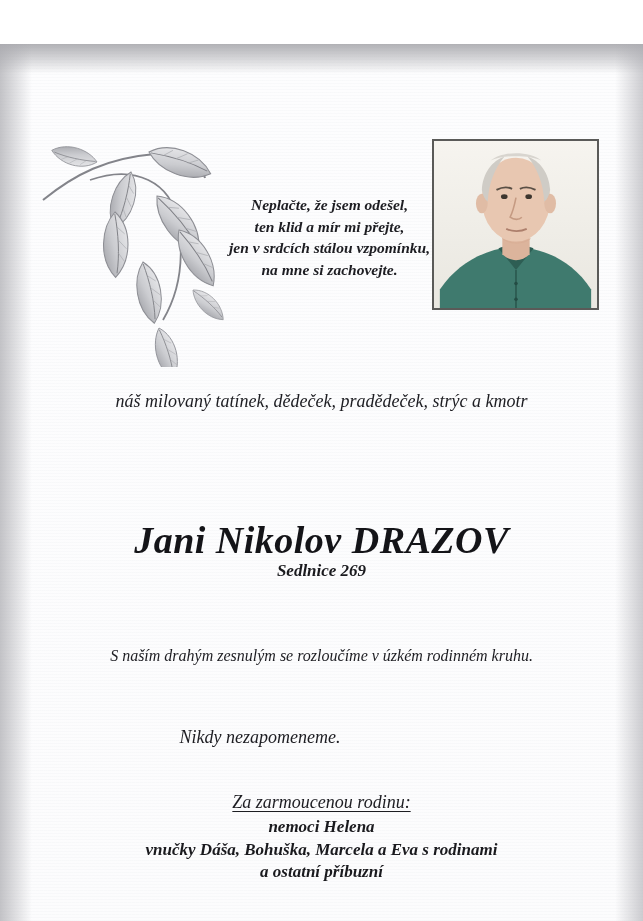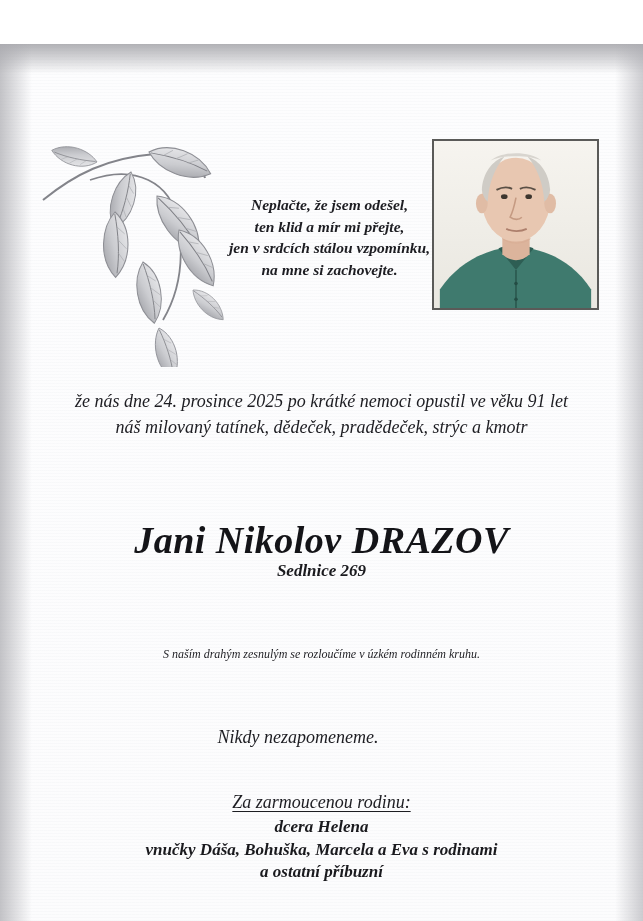--- a/index.html
+++ b/index.html
@@ -56,25 +56,25 @@
     font-size:38px;letter-spacing:0.5px;color:#141418;
   }
   .address{
     position:absolute;left:0;top:517px;width:643px;
     text-align:center;font-style:italic;font-weight:bold;
     font-size:17px;color:#1a1a1e;
   }
 
   .farewell{
     position:absolute;left:0;top:603px;width:643px;
-    text-align:center;font-style:italic;font-size:12px;color:#1d1d22;
+    text-align:center;font-style:italic;font-size:16px;color:#1d1d22;
   }
   .remember{
     position:absolute;left:0;top:683px;width:520px;
-    text-align:center;font-style:italic;font-size:18px;color:#1d1d22;padding-left:38px;
+    text-align:center;font-style:italic;font-size:18px;color:#1d1d22;
   }
 
   .family-heading{
     position:absolute;left:0;top:748px;width:643px;
     text-align:center;font-style:italic;font-size:18px;color:#1d1d22;
     text-decoration:underline;text-underline-offset:3px;
   }
   .family-lines{
     position:absolute;left:0;top:772px;width:643px;
     text-align:center;font-style:italic;font-weight:bold;
@@ -169,33 +169,32 @@
   </div>
 
   <div class="poem">
     <div>Neplačte, že jsem odešel,</div>
     <div>ten klid a mír mi přejte,</div>
     <div>jen v srdcích stálou vzpomínku,</div>
     <div>na mne si zachovejte.</div>
   </div>
 
   <div class="announce">
-    <div>že nás dne 24. prosince 2025 po krátké nemoci opustil ve věku 91 let</div>
     <div>náš milovaný tatínek, dědeček, pradědeček, strýc a kmotr</div>
   </div>
 
   <div class="name">Jani Nikolov DRAZOV</div>
   <div class="address">Sedlnice 269</div>
 
   <div class="farewell">S naším drahým zesnulým se rozloučíme v úzkém rodinném kruhu.</div>
   <div class="remember">Nikdy nezapomeneme.</div>
 
   <div class="family-heading">Za zarmoucenou rodinu:</div>
   <div class="family-lines">
-    <div>dcera Helena</div>
+    <div>nemoci Helena</div>
     <div>vnučky Dáša, Bohuška, Marcela a Eva s rodinami</div>
     <div>a ostatní příbuzní</div>
   </div>
 
   <div class="footer">www.pohrebnisluzba-agnes.cz, Petr Škrobánek, tel. 800 111 202</div>
   <div class="watermark">© MCST</div>
 
 </div>
 
 </body></html>

